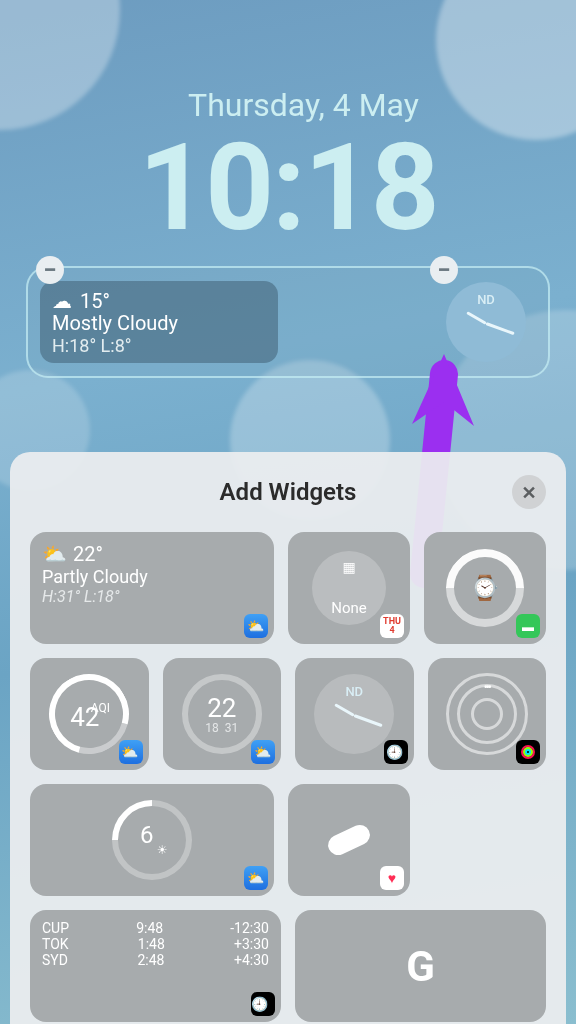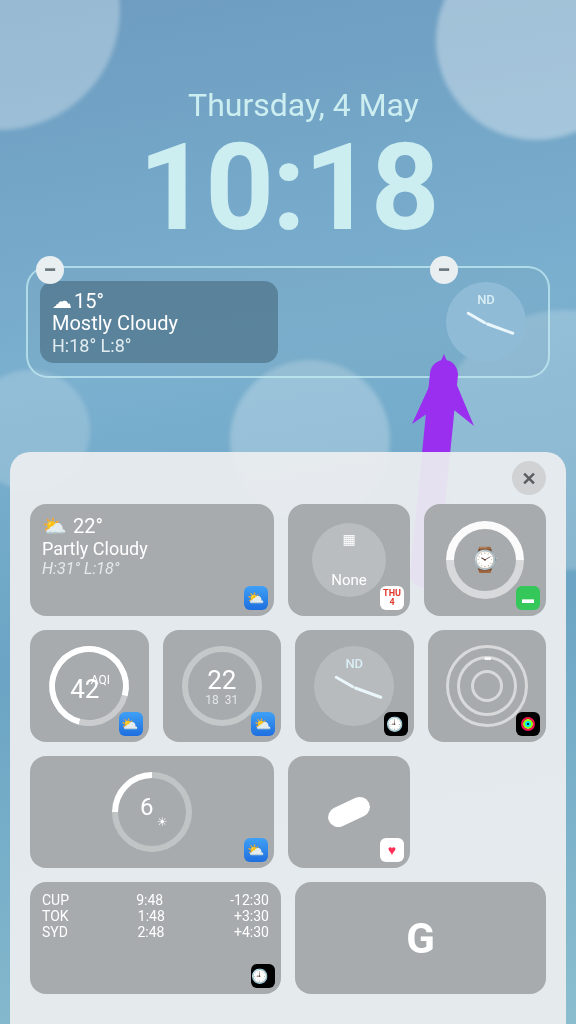--- a/index.html
+++ b/index.html
@@ -28,21 +28,21 @@
   .widget-tray {
     position:absolute; left:26px; right:26px; top:266px; height:112px;
     border:2px solid rgba(200,240,245,0.7); border-radius:22px;
     background:rgba(120,160,180,0.15);
     display:flex; align-items:center; padding:10px 12px; gap:14px;
   }
   .placed-weather {
     position:relative; width:238px; height:82px; border-radius:14px;
     background:rgba(60,90,110,0.50); color:#fff; padding:8px 12px;
   }
-  .placed-weather .line1{font-size:20px; display:flex; align-items:center; gap:2px;}
+  .placed-weather .line1{font-size:20px; display:flex; align-items:center; gap:8px;}
   .placed-weather .line2{font-size:20px; margin-top:-2px;}
   .placed-weather .line3{font-size:18px; color:#e2ecef;}
   .placed-clock {
     position:absolute; right:22px; top:14px; width:80px; height:80px;
   }
   .clockface {
     width:100%; height:100%; border-radius:50%;
     background:#8fbbd6; position:relative; display:flex; align-items:center; justify-content:center;
     font-size:13px; color:#d9eef5; font-weight:500;
   }
@@ -182,20 +182,21 @@
 <div class="arrow">
   <svg viewBox="0 0 90 280">
     <defs></defs>
     <path d="M60 60 L40 260" stroke="#9b2ff0" stroke-width="28" fill="none" stroke-linecap="round"></path>
     <path d="M60 40 L28 110 L60 88 L90 112 Z" fill="#9b2ff0"></path>
   </svg>
 </div>
 
 <div class="sheet">
   <div class="sheet-header">
+    <div class="sheet-title">Add Widgets</div>
     <button class="close-btn">✕</button>
   </div>
 
   <div class="grid row1">
     <div class="tile big-weather">
       <div class="bw1">
           <span class="suncloud-ico"></span>
           <span>22°</span>
         </div>
       <div class="bw2">Partly Cloudy</div>

